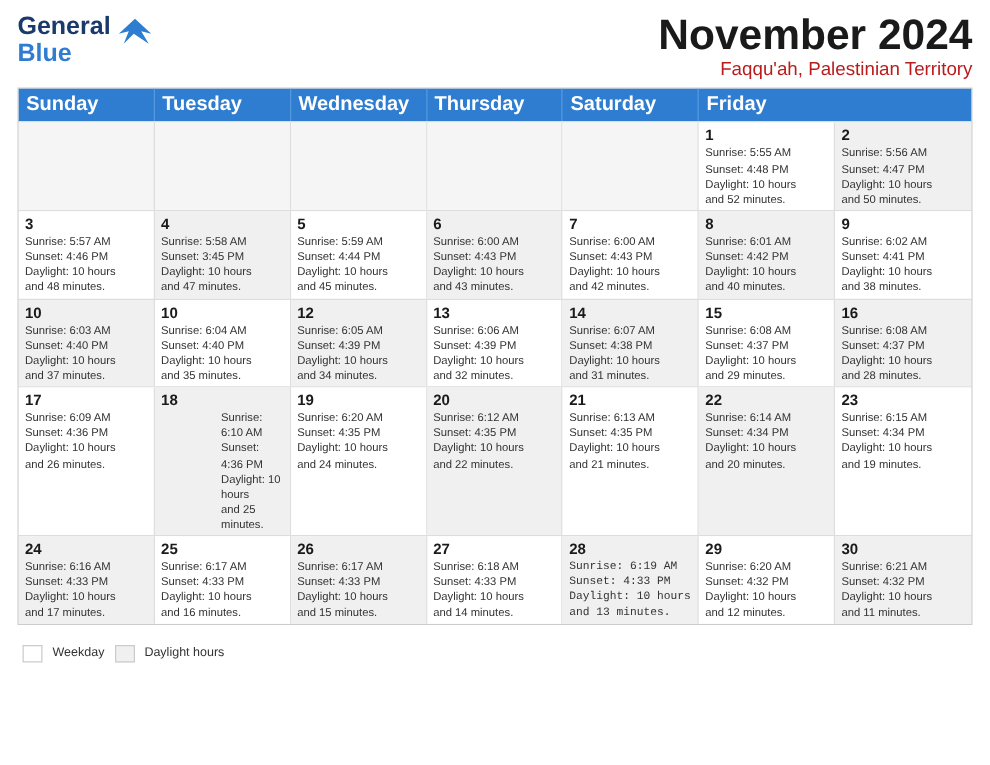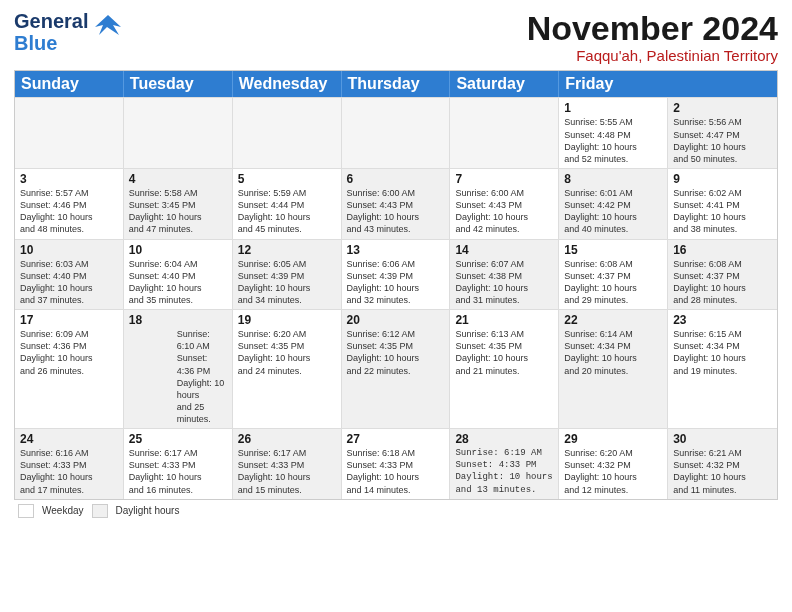--- a/index.html
+++ b/index.html
@@ -97,21 +97,21 @@
     .day-info {
       font-size: 9px;
       color: #333;
       line-height: 1.35;
     }
     
     .legend {
       display: flex;
       align-items: center;
       gap: 8px;
-      margin-top: 4px;
+      margin-top: 16px;
       padding-left: 4px;
     }
     .legend-box {
       width: 16px;
       height: 14px;
       border: 1px solid #ccc;
     }
     .legend-box.light { background: #fff; }
     .legend-box.dark { background: #f0f0f0; }
     .legend-text {

